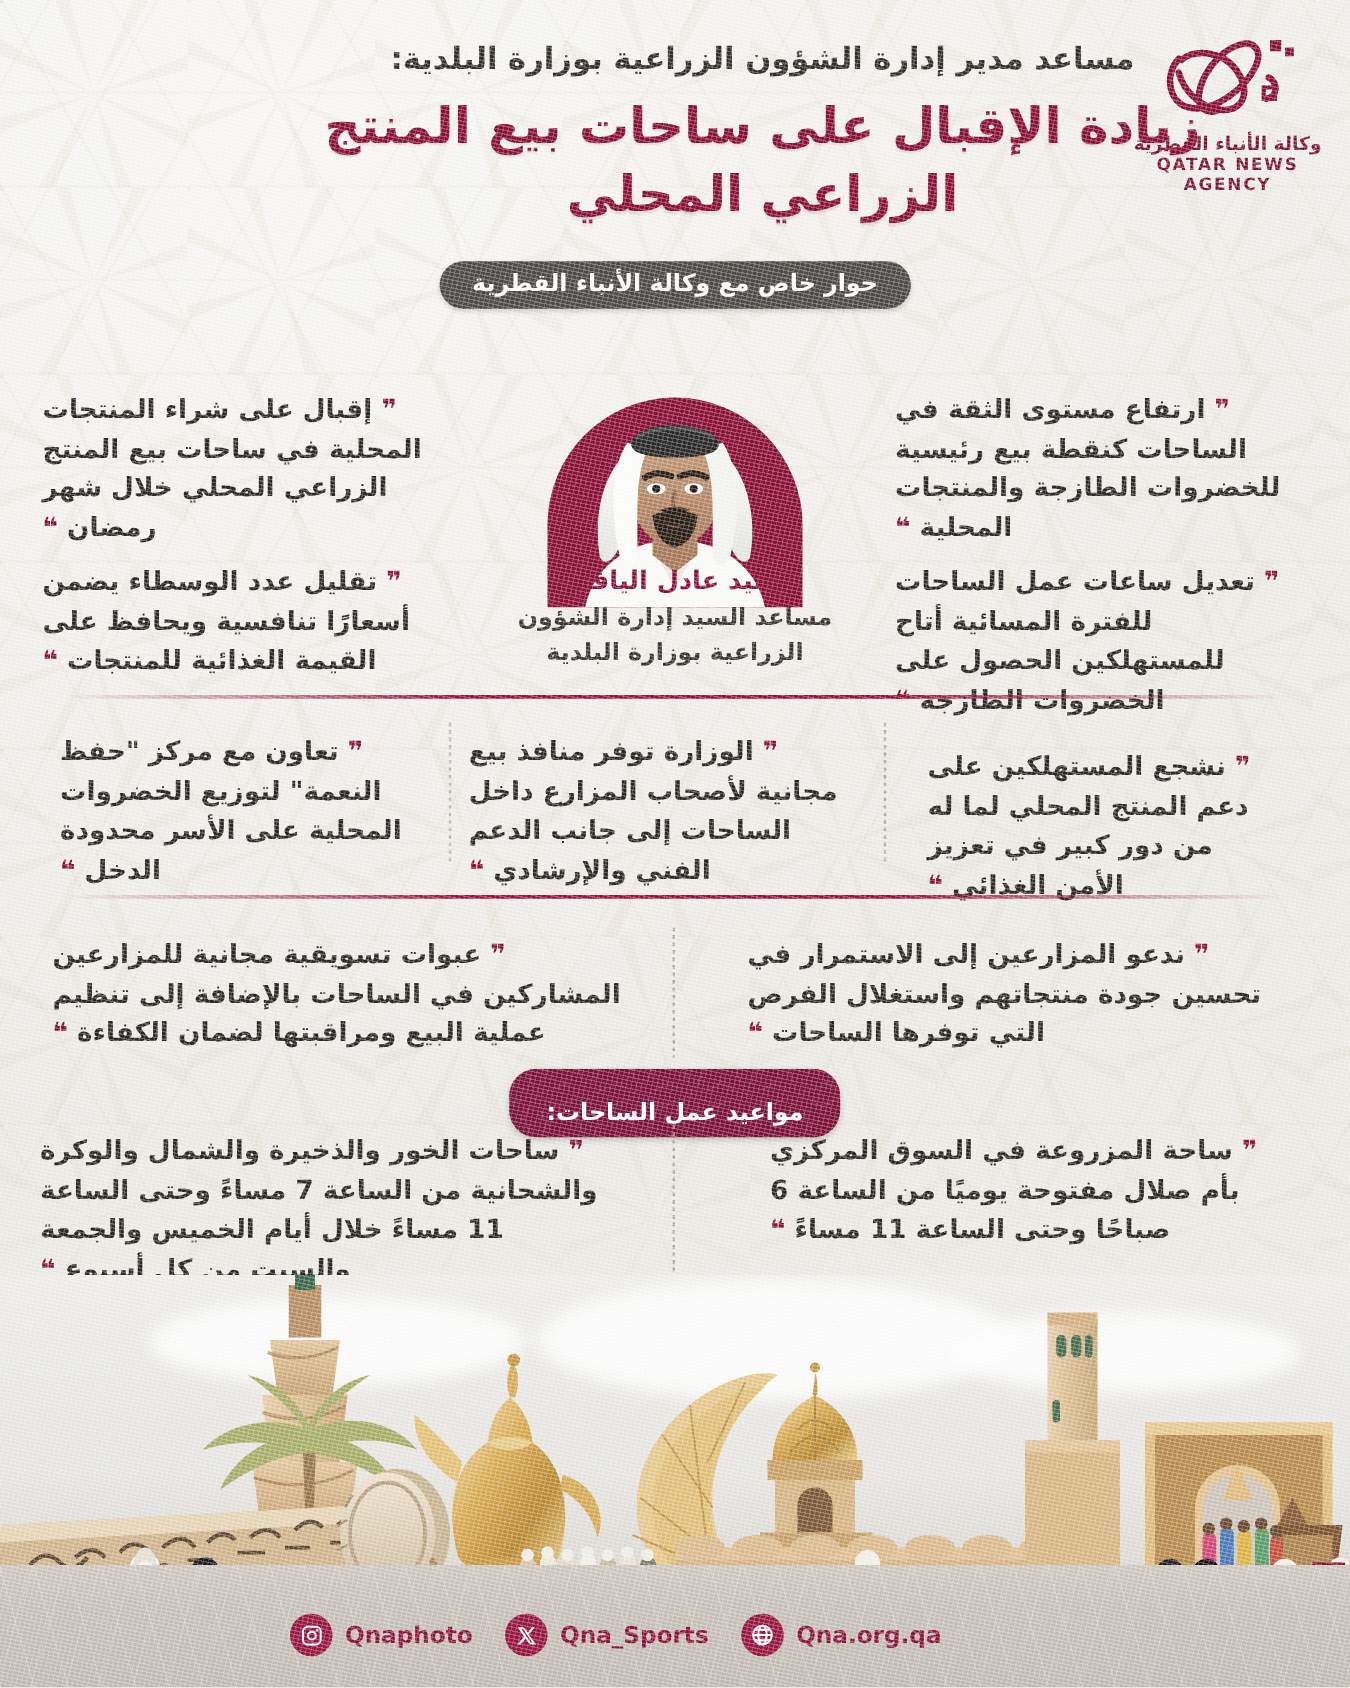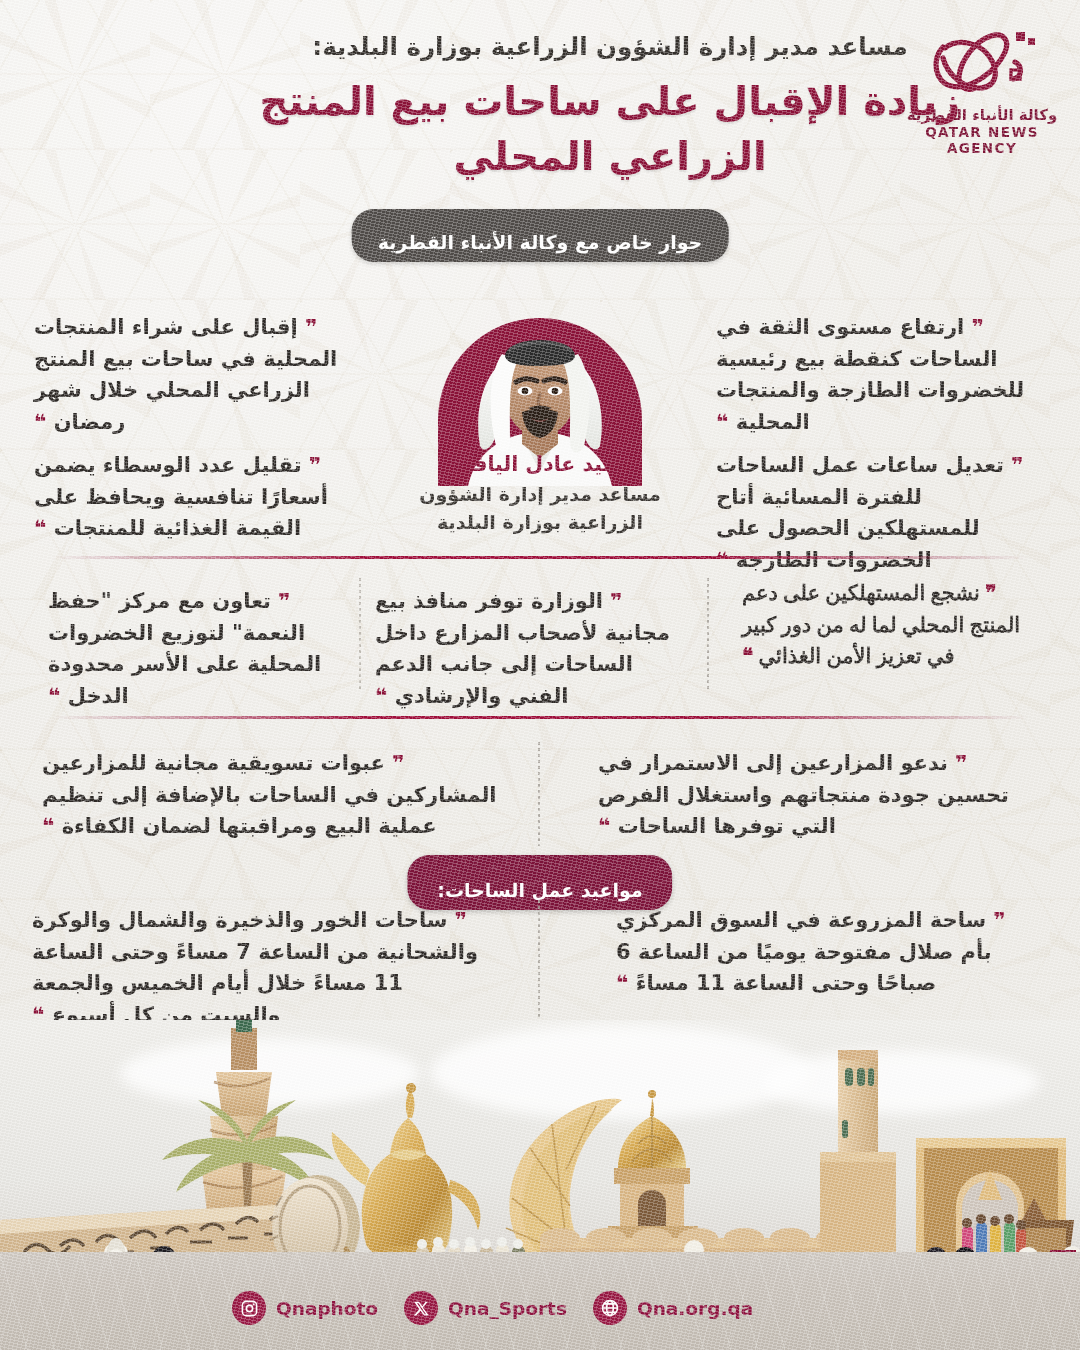--- a/index.html
+++ b/index.html
@@ -55,21 +55,21 @@
     color:#34302c;font-size:24.5px;font-weight:bold;line-height:1.35;
   }
   .headline{
     position:absolute;top:74px;right:100px;width:740px;text-align:center;
     color:#8b1238;font-size:40px;font-weight:bold;line-height:1.38;
     text-shadow:0 2px 2px rgba(0,0,0,.10);
   }
   .pill{
     position:absolute;top:209px;left:50%;transform:translateX(-50%);
     background:#4f4b48;color:#fff;border-radius:22px;
-    padding:22px 26px 9px;font-size:19px;font-weight:bold;white-space:nowrap;
+    padding:7px 26px 9px;font-size:19px;font-weight:bold;white-space:nowrap;
     box-shadow:0 2px 4px rgba(0,0,0,.18);
   }
 
   
   .quote{
     position:absolute;text-align:left;
     color:#2e2a27;font-size:21px;font-weight:bold;line-height:1.5;
   }
   .qm{color:#8b1238;font-size:21px;font-weight:bold;letter-spacing:-1px;}
   .quote .txt{display:inline;}
@@ -223,21 +223,21 @@
         <path d="M112 116 q18 -7 36 0 q-2 22 -18 26 q-16 -4 -18 -26 Z" fill="#2b2018"></path>
         <path d="M118 112 q12 -5 24 0 q-12 6 -24 0 Z" fill="#2b2018"></path>
 
         <path d="M121 122 q9 5 18 0 q-9 8 -18 0 Z" fill="#6f3a35"></path>
       </g>
     </svg>
   </div>
 
   <div class="pname">السيد عادل اليافعي</div>
   <div class="prole">
-    <div>مساعد مدير إدارة الشؤون</div>
+    <div>مساعد السيد إدارة الشؤون</div>
     <div>الزراعية بوزارة البلدية</div>
   </div>
 
   <div class="quote" style="top:312px;right:34px;width:330px;">
     <span class="qm">❞</span>
     <span class="txt">ارتفاع مستوى الثقة في الساحات كنقطة بيع رئيسية للخضروات الطازجة والمنتجات المحلية</span>
     <span class="qm">❝</span>
   </div>
 
   <div class="quote" style="top:312px;left:34px;width:330px;">
@@ -253,21 +253,21 @@
   </div>
 
   <div class="quote" style="top:450px;left:34px;width:330px;">
     <span class="qm">❞</span>
     <span class="txt">تقليل عدد الوسطاء يضمن أسعارًا تنافسية ويحافظ على القيمة الغذائية للمنتجات</span>
     <span class="qm">❝</span>
   </div>
 
   <div class="hdiv" style="top:556px;left:52px;width:976px;"></div>
 
-  <div class="quote" style="top:578px;right:48px;width:290px;font-family:Liberation Serif, serif;">
+  <div class="quote" style="top:598px;right:48px;width:290px;">
     <span class="qm">❞</span>
     <span class="txt">نشجع المستهلكين على دعم المنتج المحلي لما له من دور كبير في تعزيز الأمن الغذائي</span>
     <span class="qm">❝</span>
   </div>
   <div class="vdiv" style="top:578px;left:359px;height:112px;"></div>
 
   <div class="quote" style="top:586px;left:375px;width:300px;">
     <span class="qm">❞</span>
     <span class="txt">الوزارة توفر منافذ بيع مجانية لأصحاب المزارع داخل الساحات إلى جانب الدعم الفني والإرشادي</span>
     <span class="qm">❝</span>

